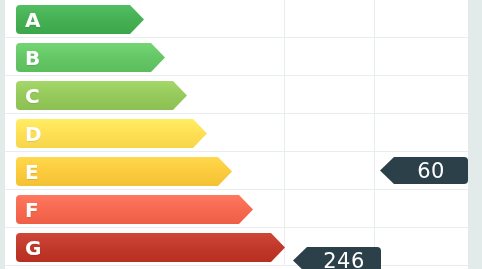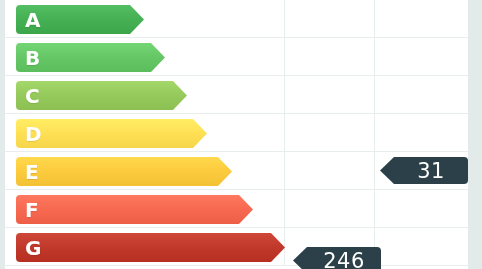--- a/index.html
+++ b/index.html
@@ -235,21 +235,21 @@
     </div>
 
     <div class="bar-row" style="top:228px;">
       <div class="bar" id="bar-6" style="width: 269px;">
         <div class="bar-shape" style="background: linear-gradient(rgb(206, 71, 57) 0%, rgb(192, 57, 43) 48%, rgb(182, 47, 33) 100%); clip-path: polygon(0px 0px, 94.796% 0px, 100% 50%, 94.796% 100%, 0px 100%);"></div>
         <div class="bar-letter">G</div>
       </div>
     </div>
 
     <div class="badge" id="badge-e" style="left: 380px; top: 157px; width: 88px; background: rgb(43, 64, 73); clip-path: polygon(0px 50%, 14px 0px, 100% 0px, 100% 100%, 14px 100%);">
-      <span>31</span>
+      <span>60</span>
     </div>
 
     <div class="badge" id="badge-g" style="left: 293px; top: 247px; width: 88px; background: rgb(43, 64, 73); clip-path: polygon(0px 50%, 14px 0px, 100% 0px, 100% 100%, 14px 100%);">
       <span>246</span>
     </div>
 
   </div>
 </div>
 
 </body></html>

